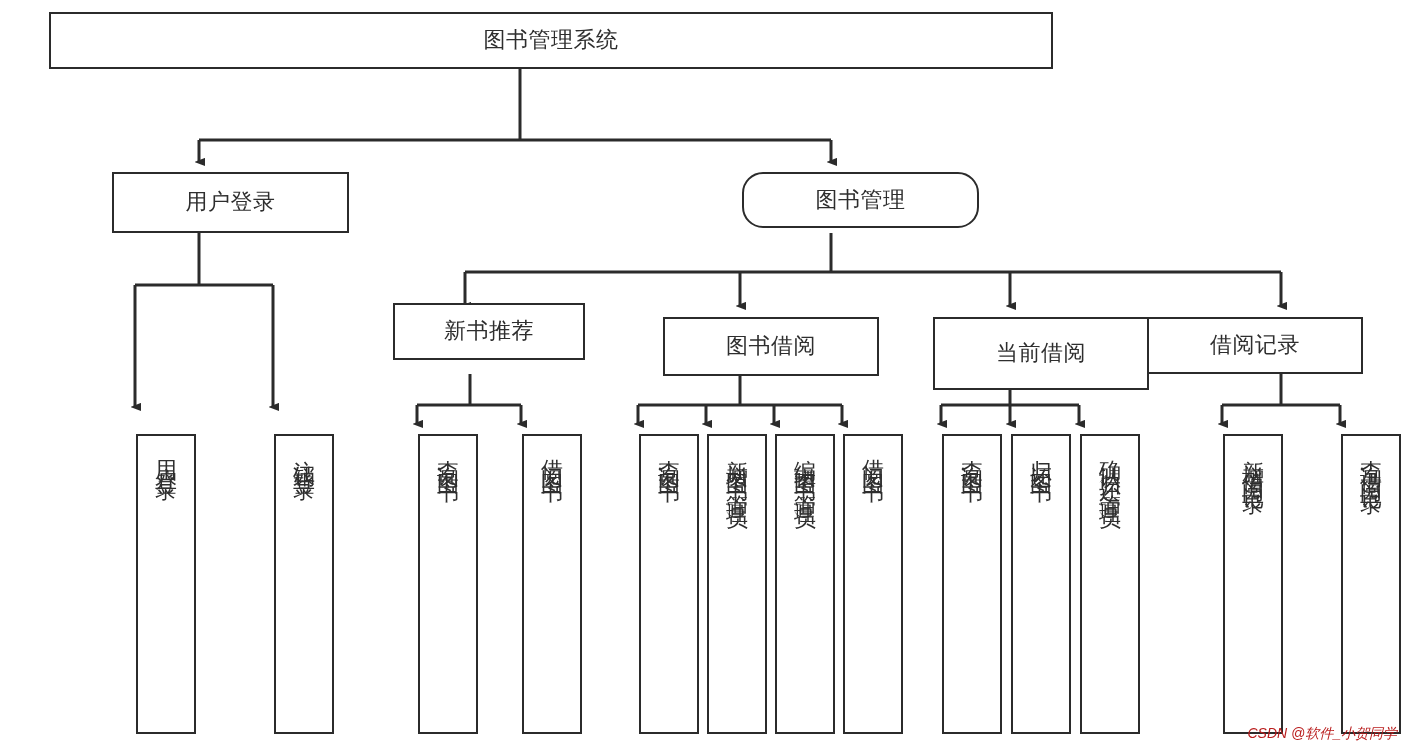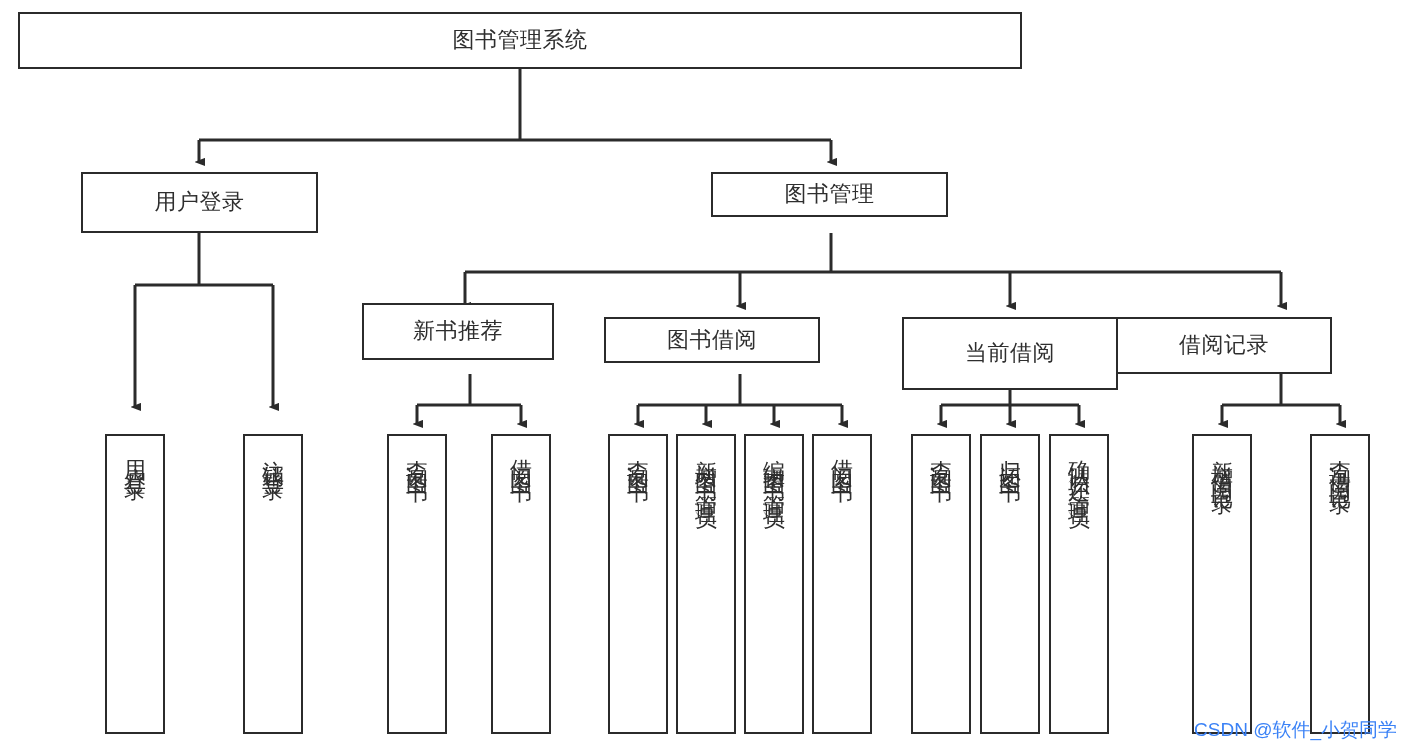--- a/index.html
+++ b/index.html
@@ -30,20 +30,21 @@
     display: block;
   }
   .node-box {
     position: absolute;
     box-sizing: border-box;
     border: 2px solid #2b2b2b;
     background: #ffffff;
     display: flex;
     align-items: center;
     justify-content: center;
+    margin-left: 31px;
   }
   .node-box.root {
     border-width: 2px;
   }
   .node-label-h {
     font-size: 22px;
     color: #2e2e2e;
     line-height: 1.1;
     white-space: nowrap;
     letter-spacing: 0.5px;
@@ -60,24 +61,25 @@
     text-orientation: upright;
     letter-spacing: 7px;
     line-height: 1;
     white-space: nowrap;
     display: block;
   }
   .watermark {
     position: absolute;
     right: 8px;
     bottom: 4px;
-    font-size: 19px;
-    color: #3b82f6;
+    font-size: 14px;
+    color: #b91c1c;
     white-space: nowrap;
     pointer-events: none;
+    font-style: italic;
   }
 </style>
 </head>
 <body>
 
 <div id="diagram-root">
 
   <svg class="diagram-svg" viewBox="0 0 1405 747">
     <defs>
       <marker id="arrowhead" markerWidth="10" markerHeight="10" refX="4.2" refY="6.2" orient="auto" markerUnits="userSpaceOnUse">
@@ -134,28 +136,28 @@
     </g>
   </svg>
 
   <div class="node-box root" style="left:18px; top:12px; width:1004px; height:57px;">
     <span class="node-label-h">图书管理系统</span>
   </div>
 
   <div class="node-box" style="left:81px; top:172px; width:237px; height:61px;">
     <span class="node-label-h">用户登录</span>
   </div>
-  <div class="node-box" style="left:711px; top:172px; width:237px; height:45px;">
+  <div class="node-box" style="left:711px; top:172px; width:237px; height:56px;border-radius:21px;">
     <span class="node-label-h">图书管理</span>
   </div>
 
   <div class="node-box" style="left:362px; top:303px; width:192px; height:57px;">
     <span class="node-label-h">新书推荐</span>
   </div>
-  <div class="node-box" style="left:604px; top:317px; width:216px; height:46px;text-align:right;">
+  <div class="node-box" style="left:632px; top:317px; width:216px; height:59px;text-align:right;">
     <span class="node-label-h">图书借阅</span>
   </div>
   <div class="node-box" style="left:902px; top:317px; width:216px; height:73px;">
     <span class="node-label-h">当前借阅</span>
   </div>
   <div class="node-box" style="left:1116px; top:317px; width:216px; height:57px;">
     <span class="node-label-h">借阅记录</span>
   </div>
 
   <div class="node-box leaf" style="left:105px; top:434px; width:60px; height:300px;">

